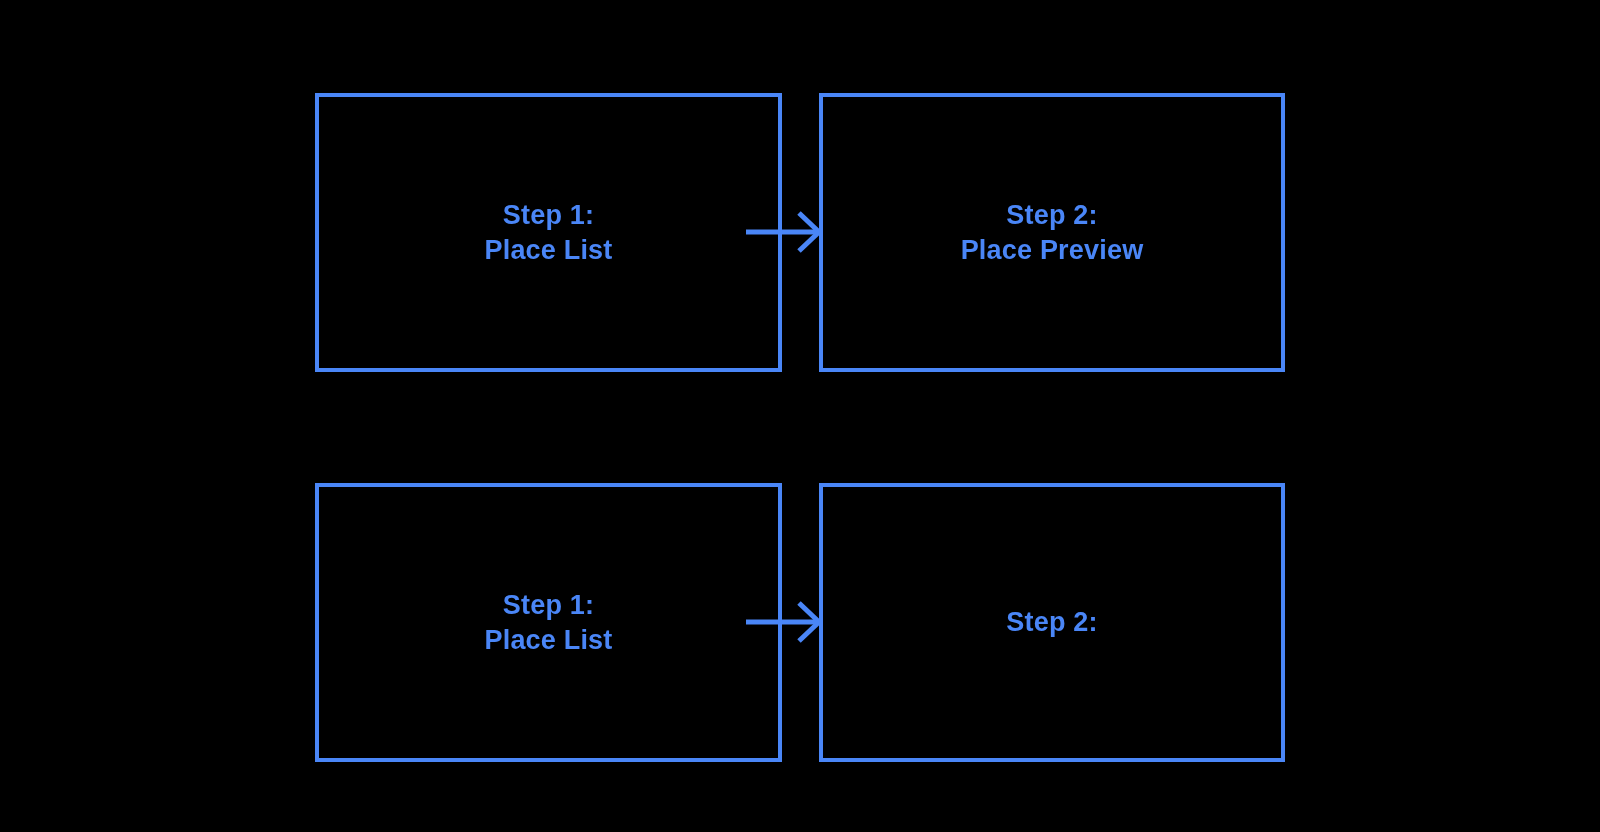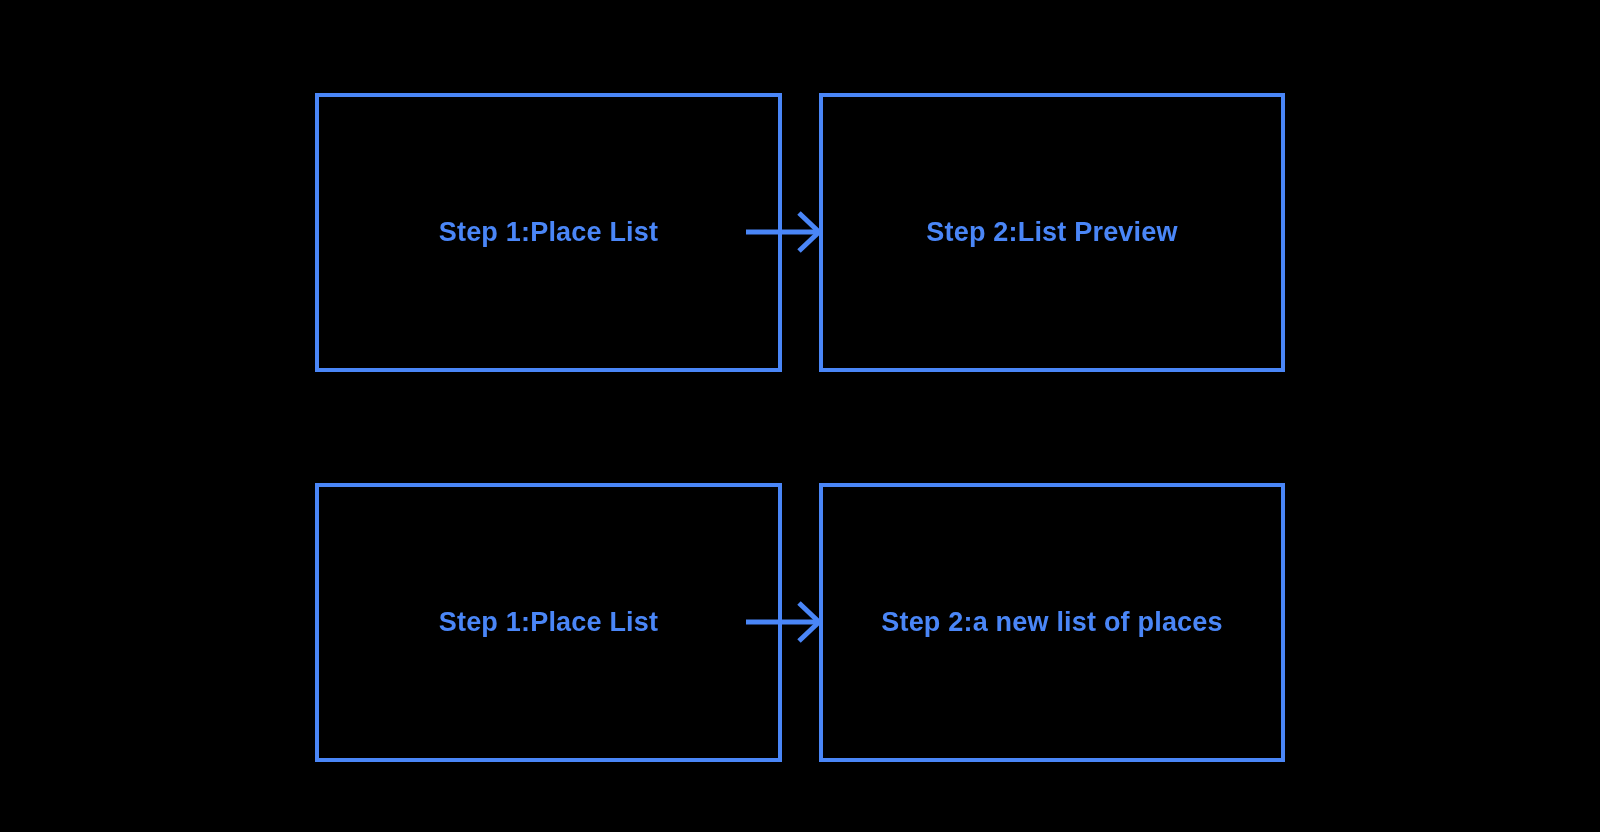--- a/index.html
+++ b/index.html
@@ -16,20 +16,21 @@
   .canvas{
     position:relative;
     width:1600px;height:832px;
     background:var(--bg);
   }
   .node{
     position:absolute;
     box-sizing:border-box;
     border:4px solid var(--accent);
     display:flex;
+    flex-direction:column;
     align-items:center;
     justify-content:center;
     text-align:center;
     color:var(--accent);
     font-weight:bold;
     font-size:27px;
     line-height:35px;
     letter-spacing:0.2px;
   }
   .node-1{left:315px;top:93px;width:467px;height:279px;}
@@ -61,33 +62,32 @@
 
   <div class="arrow arrow-1">
     <svg viewBox="0 0 90 50" xmlns="http://www.w3.org/2000/svg">
       <line x1="11" y1="25" x2="84" y2="25"></line>
       <path d="M 64 6 L 84 25 L 64 44"></path>
     </svg>
   </div>
 
   <div class="node node-2">
     <div>Step 2:</div>
-    <div>List Preview</div>
+    <div>Place Preview</div>
   </div>
 
   <div class="node node-3">
     <div>Step 1:</div>
     <div>Place List</div>
   </div>
 
   <div class="arrow arrow-2">
     <svg viewBox="0 0 90 50" xmlns="http://www.w3.org/2000/svg">
       <line x1="11" y1="25" x2="84" y2="25"></line>
       <path d="M 64 6 L 84 25 L 64 44"></path>
     </svg>
   </div>
 
   <div class="node node-4">
     <div>Step 2:</div>
-    <div>a new list of places</div>
   </div>
 
 </div>
 
 </body></html>

